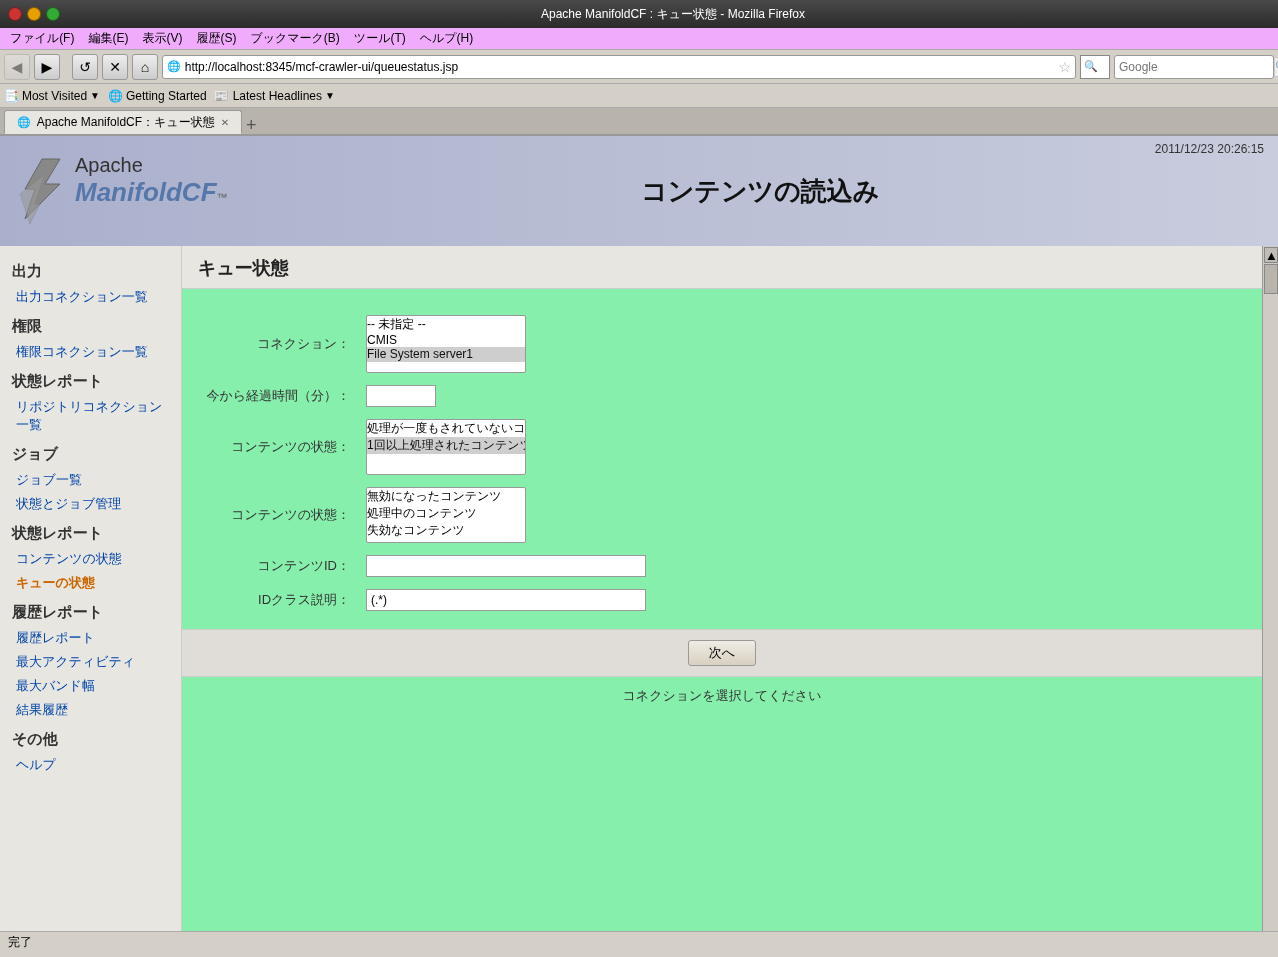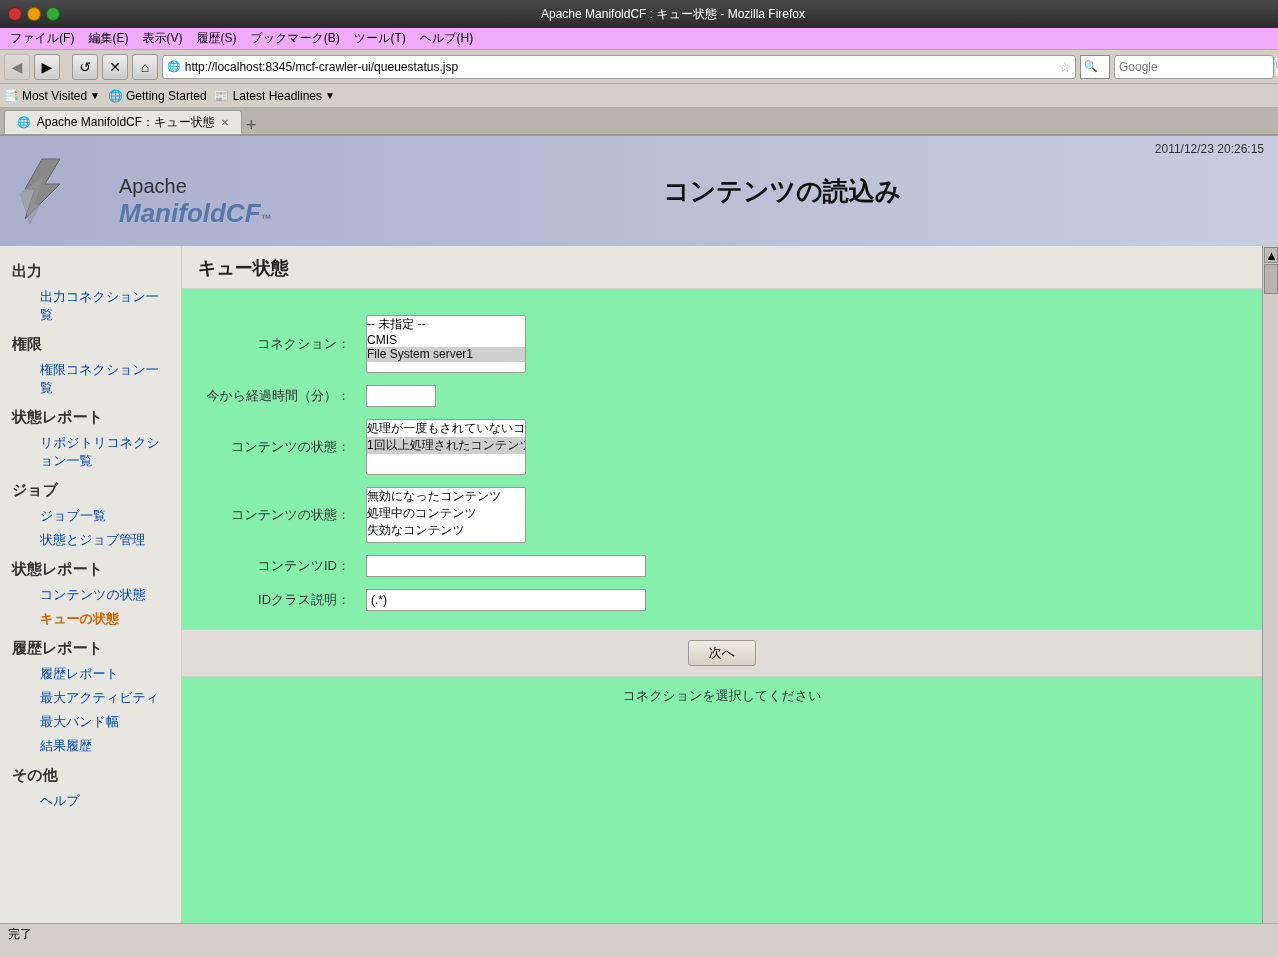--- a/index.html
+++ b/index.html
@@ -123,21 +123,21 @@
       height: 24px;
       border-radius: 3px 3px 0 0;
     }
     .tab.active { background: #e8e6e0; border-bottom: 1px solid #e8e6e0; }
     .tab-close { font-size: 10px; color: #666; cursor: pointer; }
     .tab-new { margin-left: 4px; font-size: 18px; color: #555; cursor: pointer; line-height: 1; }
 
     
     #statusbar {
       position: fixed;
-      bottom: 12px;
+      bottom: 4px;
       left: 0;
       right: 0;
       height: 22px;
       background: #d4d0c8;
       border-top: 1px solid #aaa;
       padding: 2px 8px;
       font-size: 12px;
       display: flex;
       align-items: center;
     }
@@ -184,21 +184,21 @@
       flex-shrink: 0;
     }
     .sidebar-section-header {
       font-size: 15px;
       font-weight: bold;
       color: #333;
       padding: 8px 12px 4px 12px;
     }
     .sidebar-link {
       display: block;
-      padding: 3px 12px 3px 40px;
+      padding: 3px 12px 3px 16px;
       font-size: 13px;
       color: #0044aa;
       cursor: pointer;
       text-decoration: none;
     }
     .sidebar-link.active { font-weight: bold; color: #cc6600; }
 
     
     #content {
       flex: 1;
@@ -389,21 +389,21 @@
     <span style="font-size:11px">🌐</span>
     <span>Apache ManifoldCF：キュー状態</span>
     <span class="tab-close">✕</span>
   </div>
   <span class="tab-new">+</span>
 </div>
 
 <div id="browser-content">
 
   <div id="page-header">
-    <div style="display:flex;align-items:flex-end;padding:10px 15px;gap:44px;">
+    <div style="display:flex;align-items:flex-start;padding:10px 15px;">
 
       <svg width="55" height="75" viewBox="0 0 55 75">
         <polygon points="27,5 10,35 20,35 10,65 45,30 30,30 45,5" fill="#888" stroke="#666" stroke-width="1"></polygon>
         <polygon points="5,40 15,70 25,50 20,50 30,20" fill="#999" stroke="#777" stroke-width="0.5" opacity="0.6"></polygon>
       </svg>
       <div style="display:flex;flex-direction:column;margin-left:5px;">
         <span style="font-size:20px;color:#333;">Apache</span>
         <div style="display:flex;align-items:baseline;">
           <span style="font-size:26px;font-weight:bold;color:#5577aa;font-style:italic;">ManifoldCF</span>
           <span style="font-size:11px;vertical-align:super;color:#555;">™</span>

